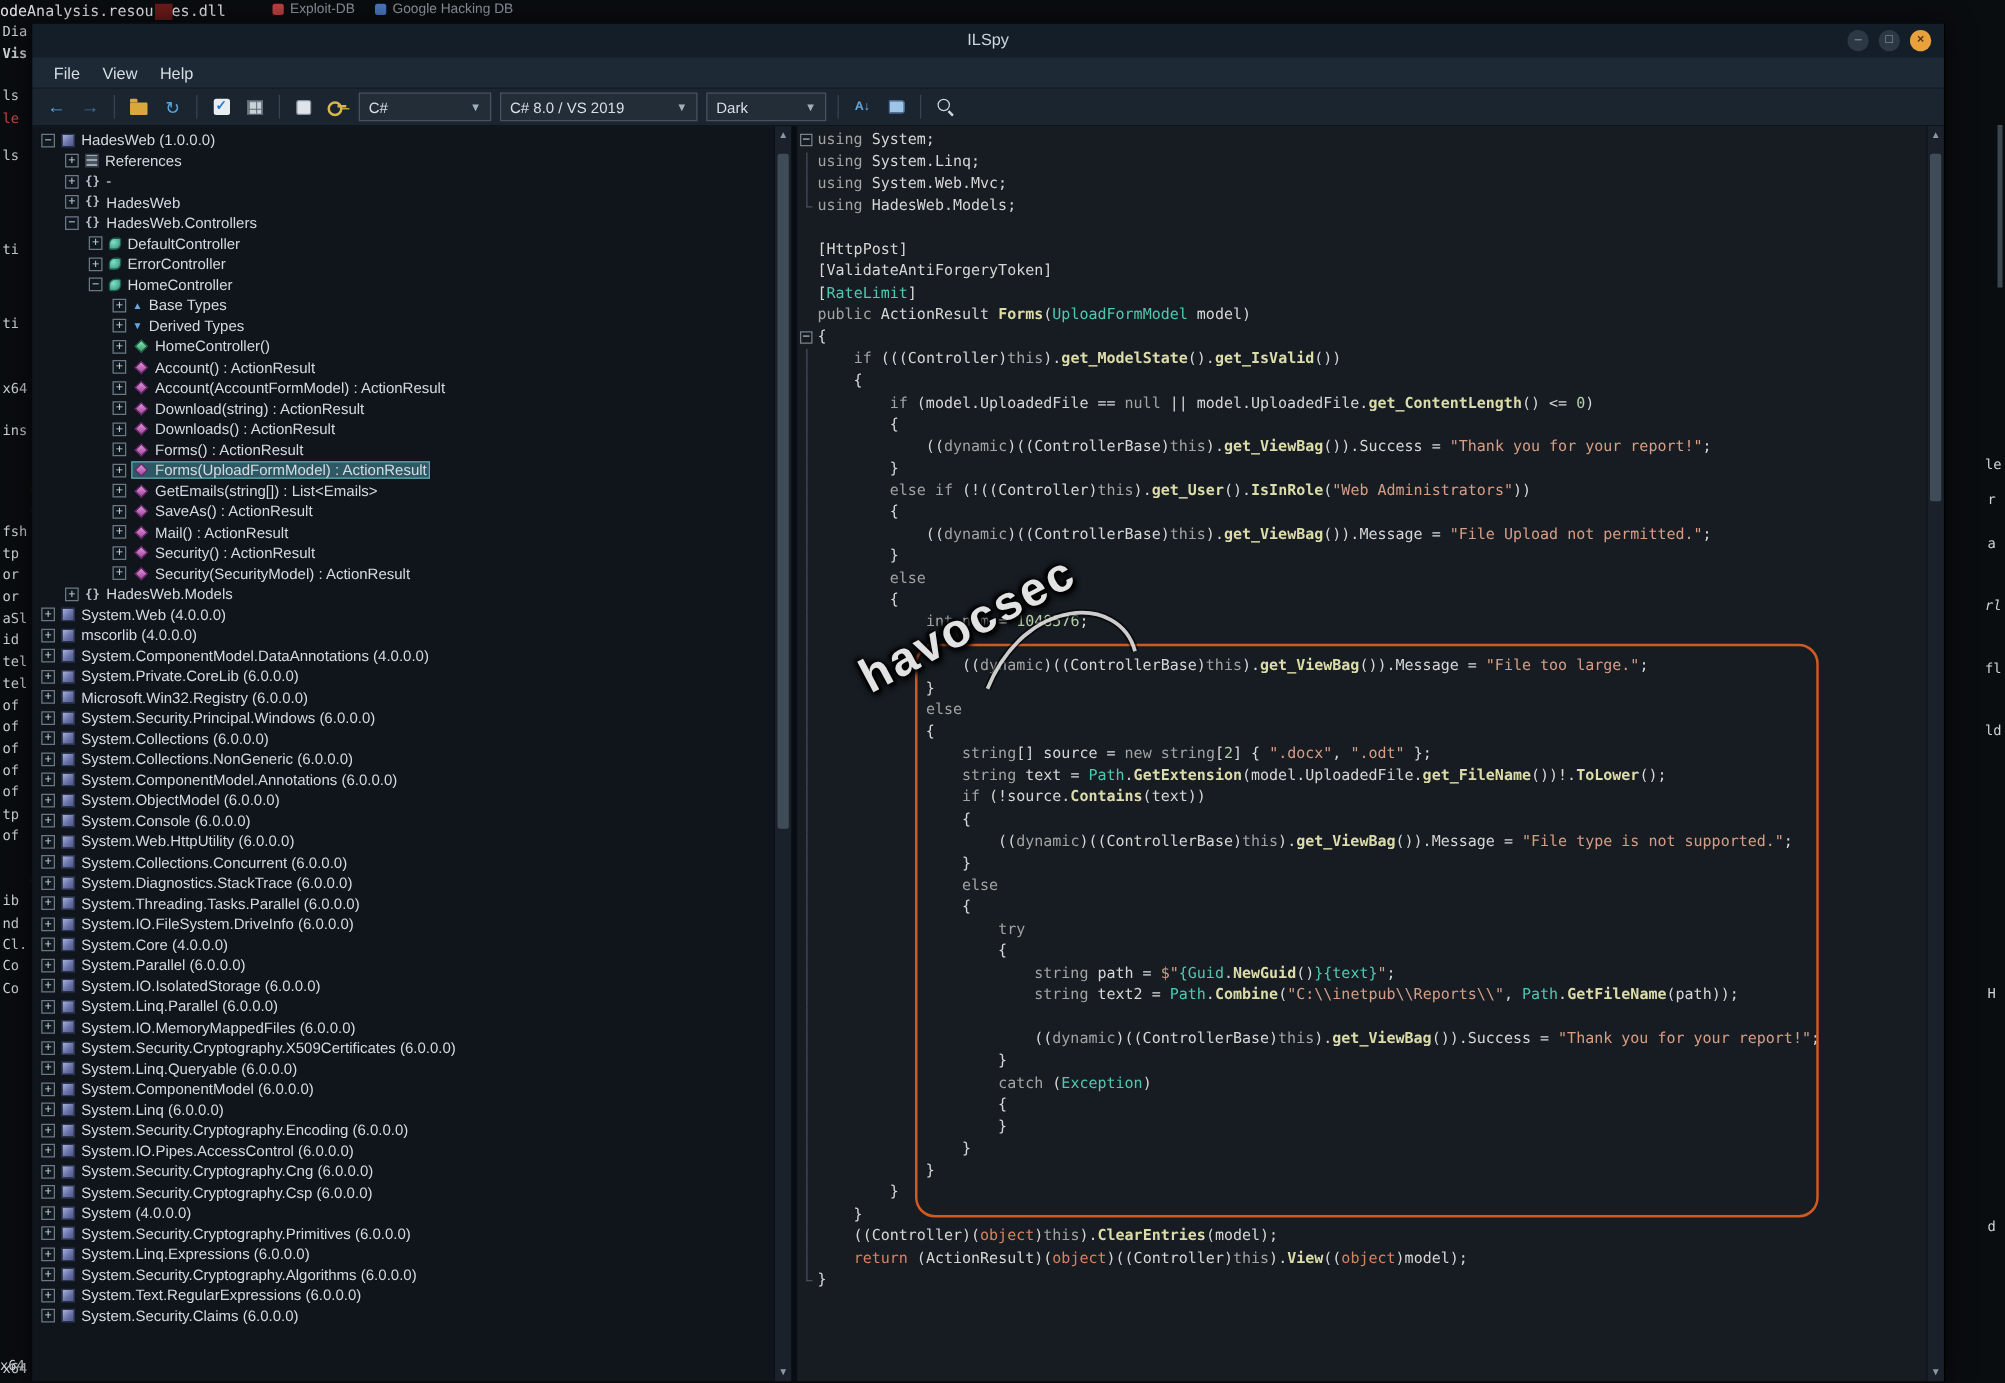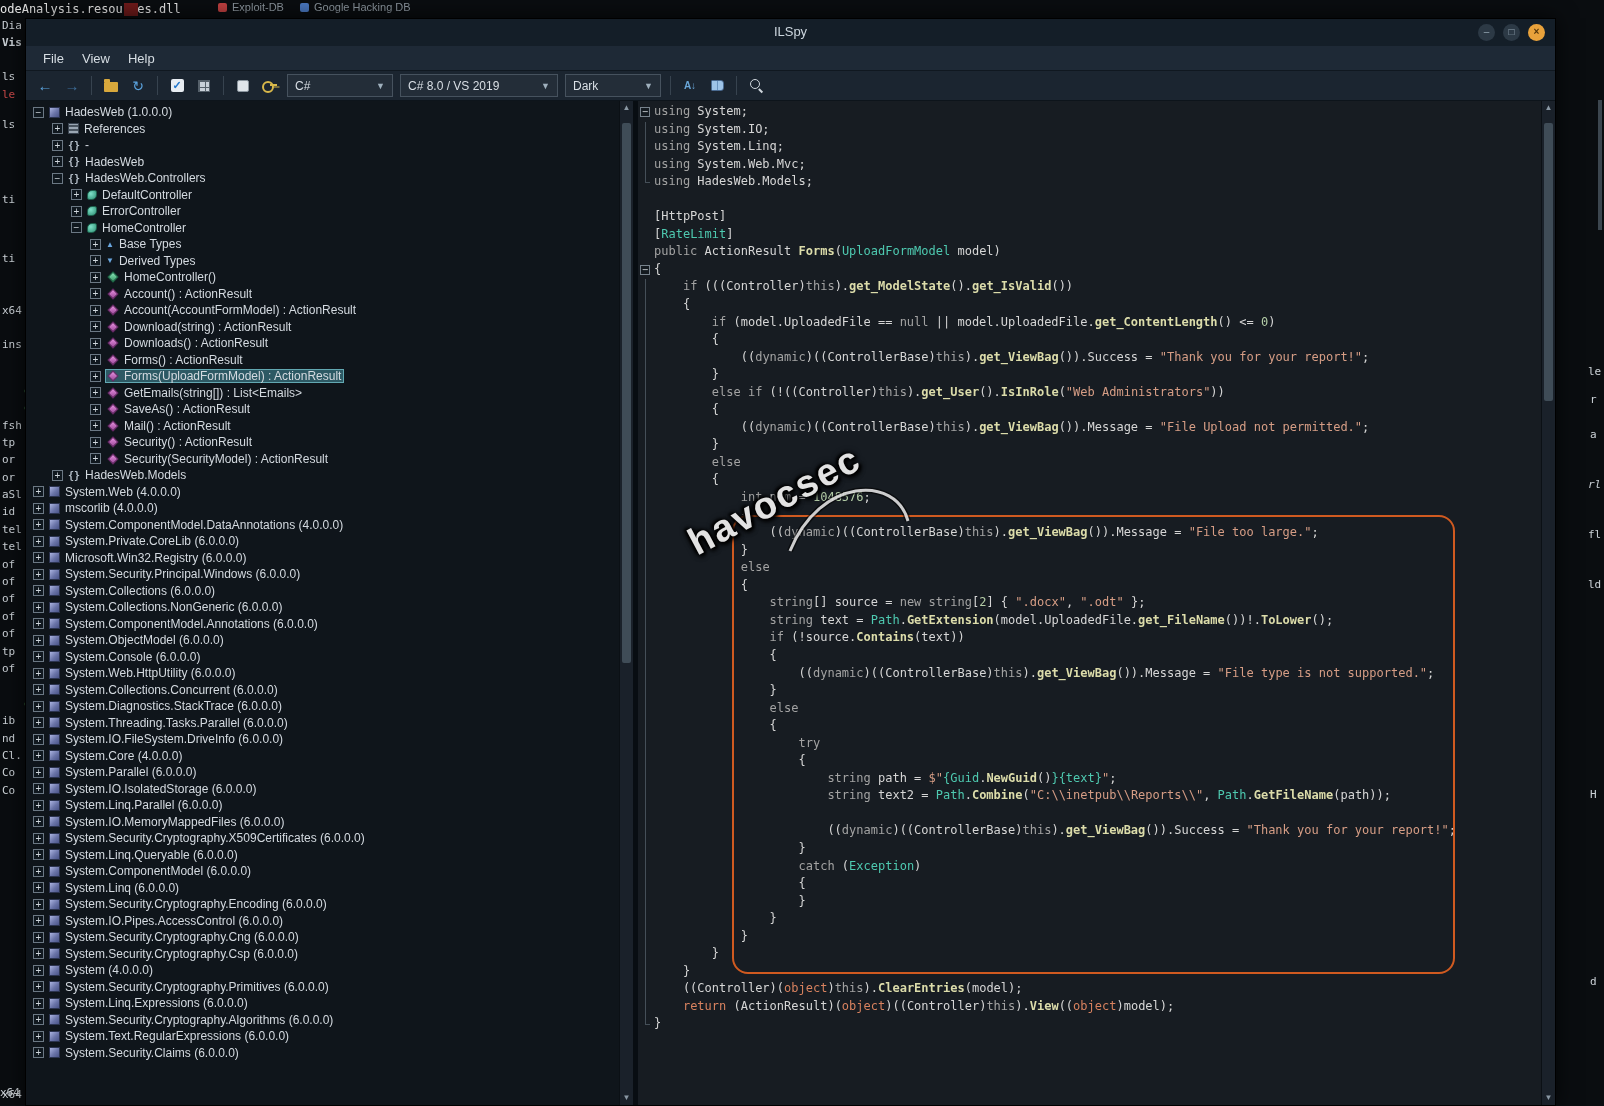--- a/index.html
+++ b/index.html
@@ -659,26 +659,26 @@
           </div>
           <div class="sarrow">▼</div>
         </div>
       </div>
 
       <div class="splitter"></div>
 
       <div class="code-panel">
         <div class="code">
             <div class="cline"><span class="gut"><span class="foldbox">−</span></span><span class="ctext"><span class="tk-k">using</span><span class="tk-p"> System;</span></span></div>
-            <div class="cline"><span class="gut"><span class="foldline"></span></span><span class="ctext"><span class="tk-k">using</span><span class="tk-p"> System.IO;</span></span></div>
             <div class="cline"><span class="gut"><span class="foldline"></span></span><span class="ctext"><span class="tk-k">using</span><span class="tk-p"> System.Linq;</span></span></div>
             <div class="cline"><span class="gut"><span class="foldline"></span></span><span class="ctext"><span class="tk-k">using</span><span class="tk-p"> System.Web.Mvc;</span></span></div>
             <div class="cline"><span class="gut"><span class="foldend"></span></span><span class="ctext"><span class="tk-k">using</span><span class="tk-p"> HadesWeb.Models;</span></span></div>
             <div class="cline"><span class="gut"></span><span class="ctext"></span></div>
             <div class="cline"><span class="gut"></span><span class="ctext"><span class="tk-p">[HttpPost]</span></span></div>
+            <div class="cline"><span class="gut"></span><span class="ctext"><span class="tk-p">[ValidateAntiForgeryToken]</span></span></div>
             <div class="cline"><span class="gut"></span><span class="ctext"><span class="tk-p">[</span><span class="tk-t">RateLimit</span><span class="tk-p">]</span></span></div>
             <div class="cline"><span class="gut"></span><span class="ctext"><span class="tk-k">public</span><span class="tk-p"> ActionResult </span><span class="tk-m">Forms</span><span class="tk-p">(</span><span class="tk-t">UploadFormModel</span><span class="tk-p"> model)</span></span></div>
             <div class="cline"><span class="gut"><span class="foldbox">−</span></span><span class="ctext"><span class="tk-p">{</span></span></div>
             <div class="cline"><span class="gut"><span class="foldline"></span></span><span class="ctext"><span class="tk-p">    </span><span class="tk-k">if</span><span class="tk-p"> (((Controller)</span><span class="tk-k">this</span><span class="tk-p">).</span><span class="tk-m">get_ModelState</span><span class="tk-p">().</span><span class="tk-m">get_IsValid</span><span class="tk-p">())</span></span></div>
             <div class="cline"><span class="gut"><span class="foldline"></span></span><span class="ctext"><span class="tk-p">    {</span></span></div>
             <div class="cline"><span class="gut"><span class="foldline"></span></span><span class="ctext"><span class="tk-p">        </span><span class="tk-k">if</span><span class="tk-p"> (model.UploadedFile == </span><span class="tk-k">null</span><span class="tk-p"> || model.UploadedFile.</span><span class="tk-m">get_ContentLength</span><span class="tk-p">() &lt;= </span><span class="tk-n">0</span><span class="tk-p">)</span></span></div>
             <div class="cline"><span class="gut"><span class="foldline"></span></span><span class="ctext"><span class="tk-p">        {</span></span></div>
             <div class="cline"><span class="gut"><span class="foldline"></span></span><span class="ctext"><span class="tk-p">            ((</span><span class="tk-k">dynamic</span><span class="tk-p">)((ControllerBase)</span><span class="tk-k">this</span><span class="tk-p">).</span><span class="tk-m">get_ViewBag</span><span class="tk-p">()).Success = </span><span class="tk-s">"Thank you for your report!"</span><span class="tk-p">;</span></span></div>
             <div class="cline"><span class="gut"><span class="foldline"></span></span><span class="ctext"><span class="tk-p">        }</span></span></div>
             <div class="cline"><span class="gut"><span class="foldline"></span></span><span class="ctext"><span class="tk-p">        </span><span class="tk-k">else</span><span class="tk-p"> </span><span class="tk-k">if</span><span class="tk-p"> (!((Controller)</span><span class="tk-k">this</span><span class="tk-p">).</span><span class="tk-m">get_User</span><span class="tk-p">().</span><span class="tk-m">IsInRole</span><span class="tk-p">(</span><span class="tk-s">"Web Administrators"</span><span class="tk-p">))</span></span></div>

